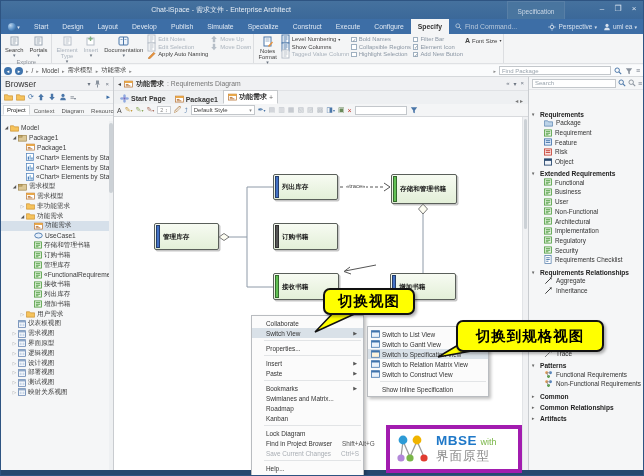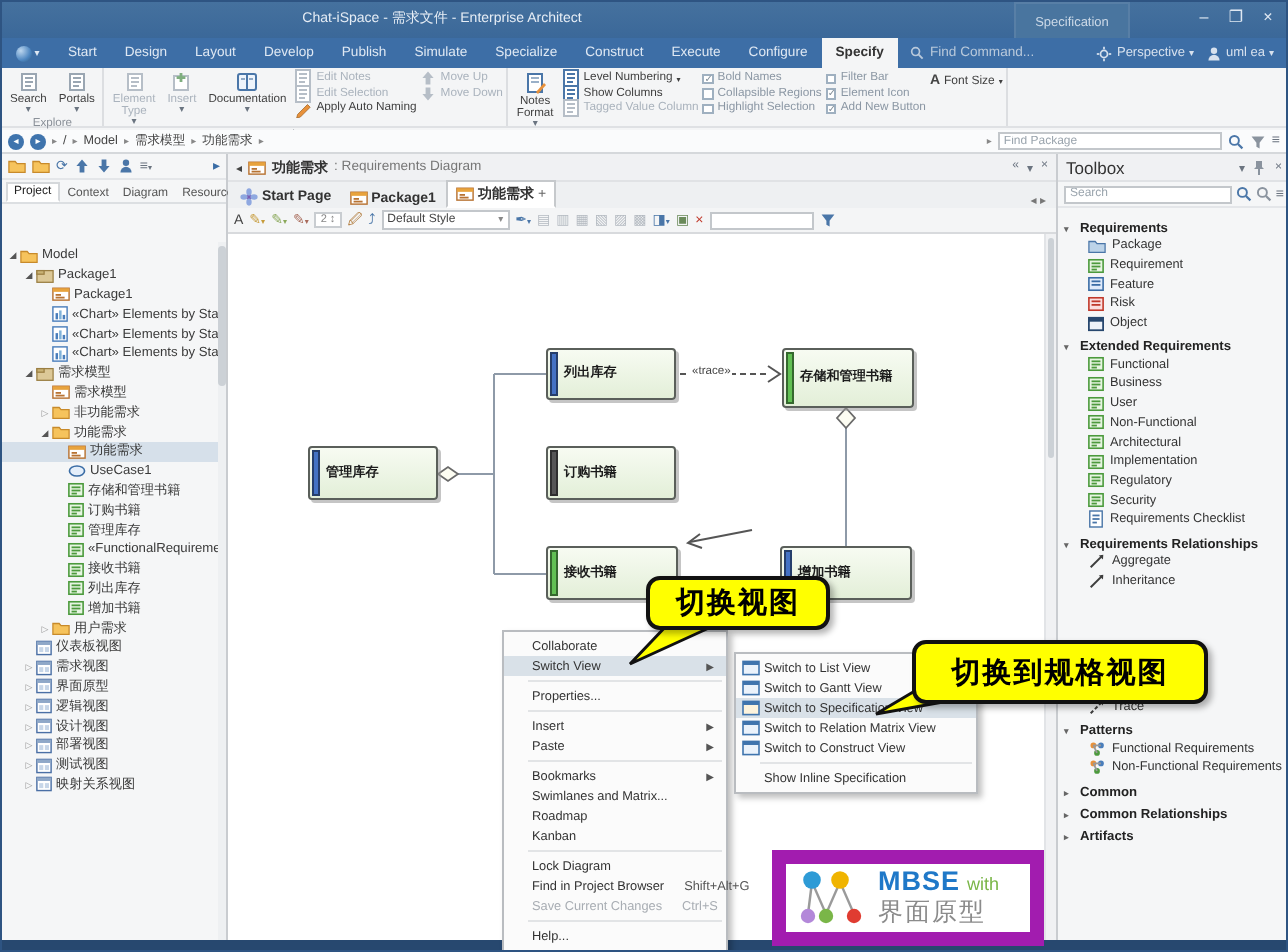--- a/index.html
+++ b/index.html
@@ -98,21 +98,21 @@
   .mrow.disabled{color:#a8adb3;}
   .mrow .sc{margin-left:auto;padding-left:10px;color:#555;}
   .mrow.disabled .sc{color:#a8adb3;}
   .mrow .sub{margin-left:auto;color:#555;font-size:5px;}
   .msep{height:1px;background:#e2e4e6;margin:2px 2px 2px 12px;}
   .mrow .micon{position:absolute;left:3px;display:flex;}
   
   .callout{position:absolute;background:#ffff00;border:2px solid #111;border-radius:7px;display:flex;align-items:center;justify-content:center;font-weight:bold;color:#000;z-index:61;font-size:14.5px;letter-spacing:1px;box-shadow:2px 2px 3px rgba(0,0,0,.3);}
   .tailsvg{position:absolute;left:0;top:0;z-index:60;pointer-events:none;}
   
-  .logobox{position:absolute;left:385px;top:424px;width:136px;height:48px;background:#fff;border:7px solid #a21caf;z-index:10;display:flex;align-items:center;padding:0 6px;gap:6px;}
+  .logobox{position:absolute;left:385px;top:424px;width:136px;height:48px;background:#fff;border:4px solid #a21caf;z-index:10;display:flex;align-items:center;padding:0 6px;gap:6px;}
   .logotext .l1{font-size:12.5px;color:#9a9a9a;}
   .logotext .l1 b{color:#1f78c8;font-size:13.5px;letter-spacing:.5px;}
   .logotext .l1 .w{color:#7ab648;font-size:9px;}
   .logotext .l2{font-size:12.5px;color:#8b8b8b;letter-spacing:1px;}
   .statusstrip{position:absolute;left:0;right:0;bottom:0;height:5px;background:#27486f;}
   svg{display:block;}
 </style>
 </head>
 <body>
 
@@ -420,20 +420,33 @@
       <span id="fp-fun">
           <svg width="8" height="8" viewBox="0 0 10 10">
             <path d="M1 1.5 h8 L6 5.5 V9 L4 8 V5.5 Z" fill="#8a939e"></path>
           </svg>
         </span>
       <span style="color:#6b7480;font-size:7px;">≡</span>
     </div>
   </div>
 
   <div class="panel browser">
+    <div class="phead">
+        <span>Browser</span>
+      <span class="pctl">
+          <span>▾</span>
+          <span id="pin1">
+            <svg width="7" height="8" viewBox="0 0 7 8">
+              <path d="M2 0.5 h3 v3 l1 1 h-5 l1 -1 z" fill="#8a939e"></path>
+              <line x1="3.5" y1="4.5" x2="3.5" y2="7.5" stroke="#8a939e"></line>
+            </svg>
+          </span>
+          <span>×</span>
+        </span>
+    </div>
     <div class="btoolbar" id="btoolbar">
         <span>
           <svg width="9" height="8" viewBox="0 0 10 8">
             <path d="M0.5 1.5 h3.5 l1 1.2 h4.5 v4.8 h-9 z" fill="#f6c35c" stroke="#c88a2a" stroke-width="0.7"></path>
           </svg>
         </span>
         <span>
           <svg width="9" height="8" viewBox="0 0 10 8">
             <path d="M0.5 1.5 h3.5 l1 1.2 h4.5 v4.8 h-9 z" fill="#f6c35c" stroke="#c88a2a" stroke-width="0.7"></path>
           </svg>
@@ -914,33 +927,20 @@
           <span class="stripe" style="background: rgb(68, 114, 196);"></span>
           <span class="elabel">增加书籍</span>
         </div>
       </div>
     <div class="cscroll">
         <div class="thumb"></div>
       </div>
   </div>
 
   <div class="panel toolbox">
-    <div class="phead">
-        <span>Toolbox</span>
-      <span class="pctl">
-          <span>▾</span>
-          <span id="pin2">
-            <svg width="7" height="8" viewBox="0 0 7 8">
-              <path d="M2 0.5 h3 v3 l1 1 h-5 l1 -1 z" fill="#8a939e"></path>
-              <line x1="3.5" y1="4.5" x2="3.5" y2="7.5" stroke="#8a939e"></line>
-            </svg>
-          </span>
-          <span>×</span>
-        </span>
-    </div>
     <div class="tsearch">
       <input placeholder="Search" style="">
       <span id="tb-mag1">
           <svg width="8" height="8" viewBox="0 0 10 10">
             <circle cx="4" cy="4" r="2.8" fill="none" stroke="#4a76a8" stroke-width="1.2"></circle>
             <line x1="6.2" y1="6.2" x2="9" y2="9" stroke="#4a76a8" stroke-width="1.4"></line>
           </svg>
         </span>
       <span id="tb-mag2">
           <svg width="8" height="8" viewBox="0 0 10 10">

